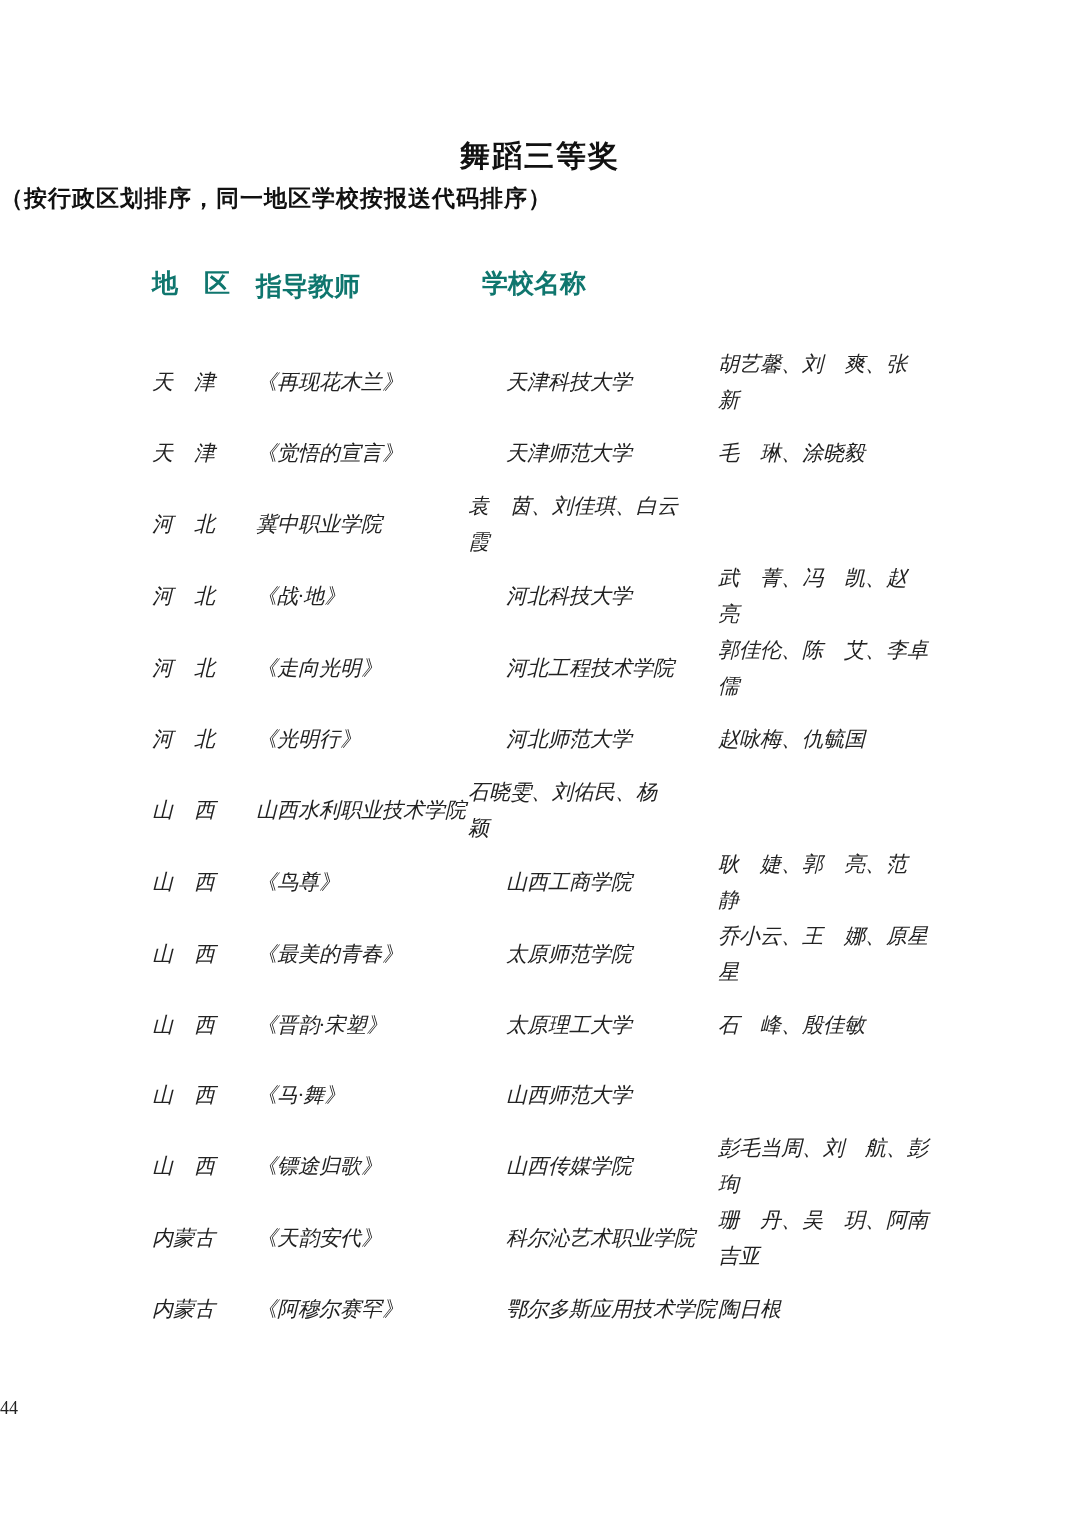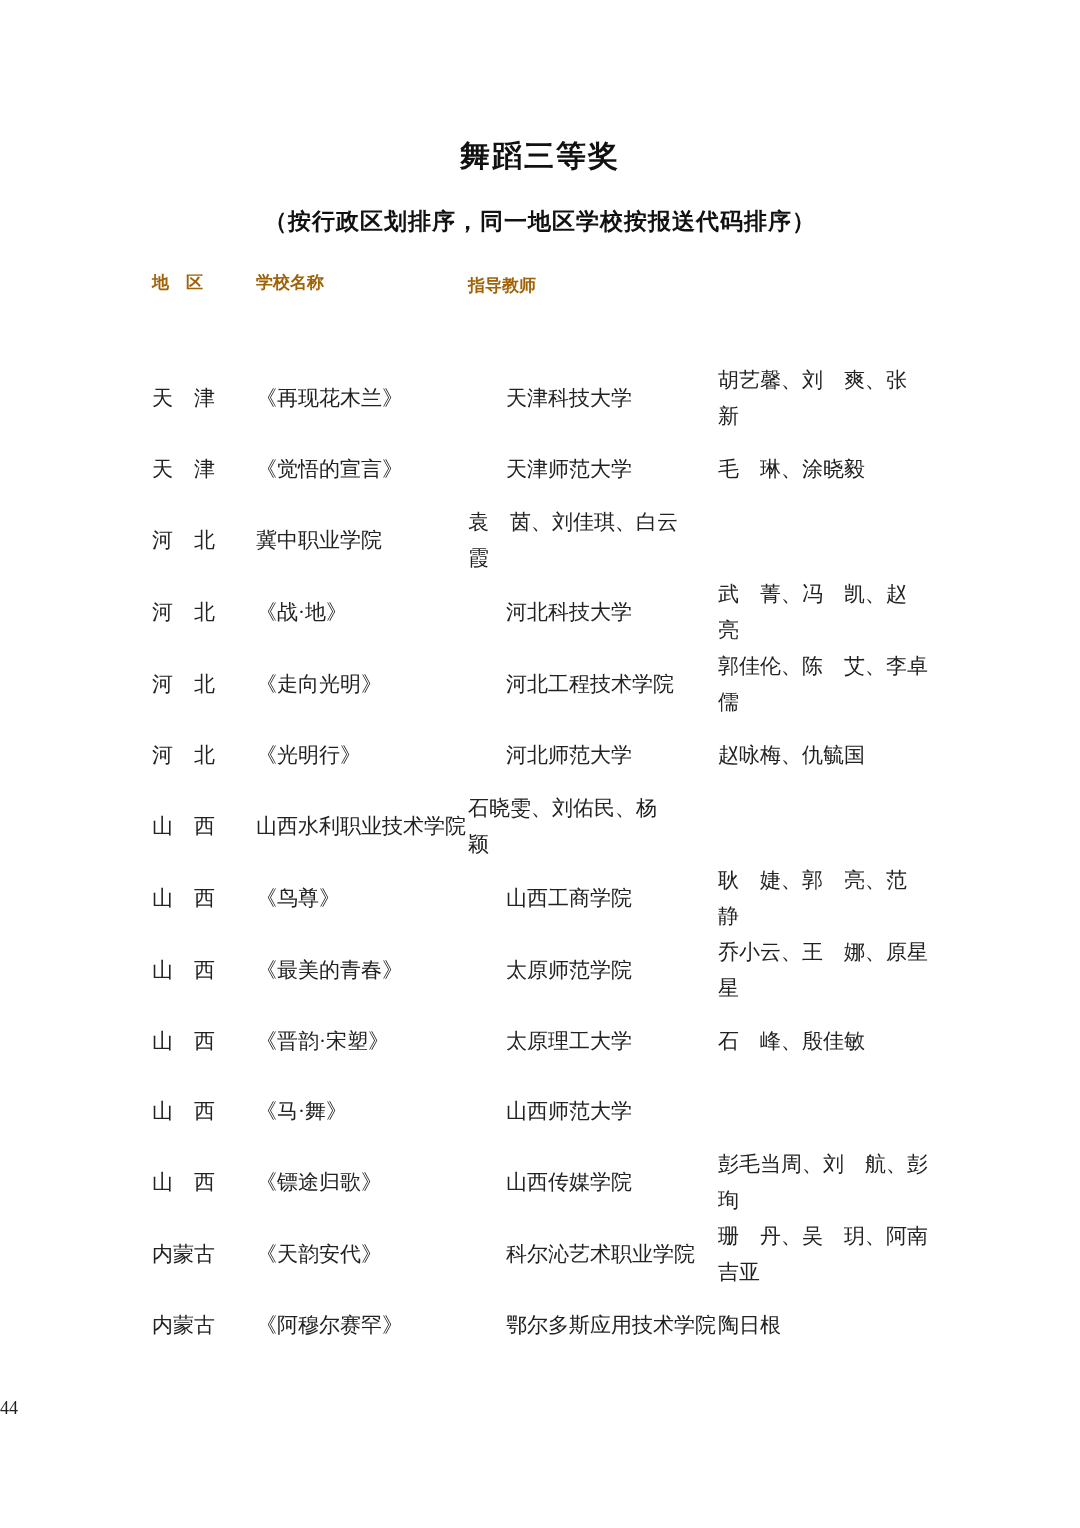--- a/index.html
+++ b/index.html
@@ -23,46 +23,47 @@
     width: 100%;
     text-align: center;
     font-family: "Liberation Sans", sans-serif;
     font-weight: bold;
     font-size: 30px;
     letter-spacing: 2px;
     color: #111;
   }
   .doc-subtitle {
     position: absolute;
-    top: 206px;
+    top: 183px;
     left: 0;
     width: 100%;
-    text-align: center;
+    text-align: left;
     font-family: Liberation Sans, sans-serif;
     font-weight: bold;
     font-size: 23px;
     letter-spacing: 1px;
     color: #111;
   }
   .award-table {
     position: absolute;
     top: 268px;
     left: 152px;
     width: 796px;
   }
   .header-row {
     display: flex;
     font-family: "Liberation Sans", sans-serif;
     font-weight: bold;
-    font-size: 17px;
+    font-size: 26px;
     line-height: 30px;
-    color: #a16207;
+    color: #0f766e;
   }
   .body-rows {
-    margin-top: 58px;
+    margin-top: 42px;
+    font-style: italic;
   }
   .table-row {
     display: flex;
     align-items: center;
     min-height: 70px;
     font-size: 21px;
     color: #222;
   }
   .cell {
     flex: none;
@@ -85,22 +86,22 @@
 <body>
 
 <div class="page">
 
   <div class="doc-title">舞蹈三等奖</div>
   <div class="doc-subtitle">（按行政区划排序，同一地区学校按报送代码排序）</div>
 
   <div class="award-table">
     <div class="header-row">
       <div class="cell col-region">地　区</div>
+      <div class="cell col-teacher">指导教师</div>
       <div class="cell col-school">学校名称</div>
-      <div class="cell col-teacher">指导教师</div>
     </div>
 
     <div class="body-rows">
       <div class="table-row">
         <div class="cell col-region">天　津</div>
         <div class="cell col-program">《再现花木兰》</div>
         <div class="cell col-school">天津科技大学</div>
         <div class="cell col-teacher">胡艺馨、刘　爽、张　新</div>
       </div>
       <div class="table-row">

